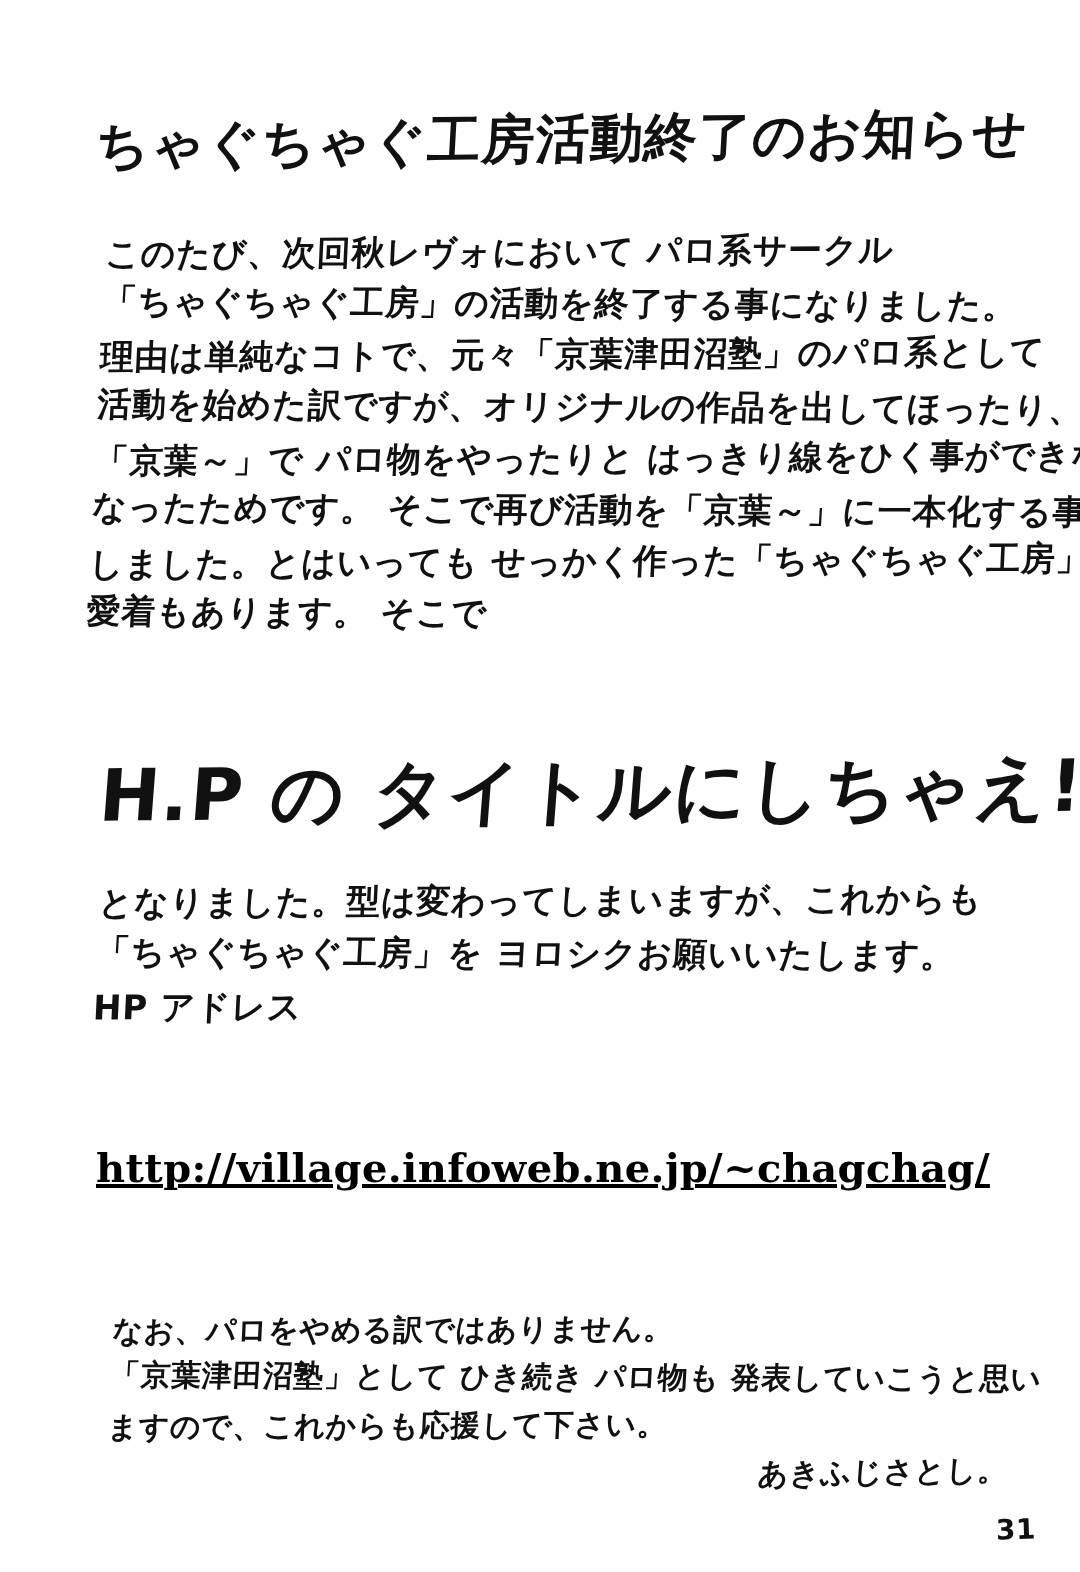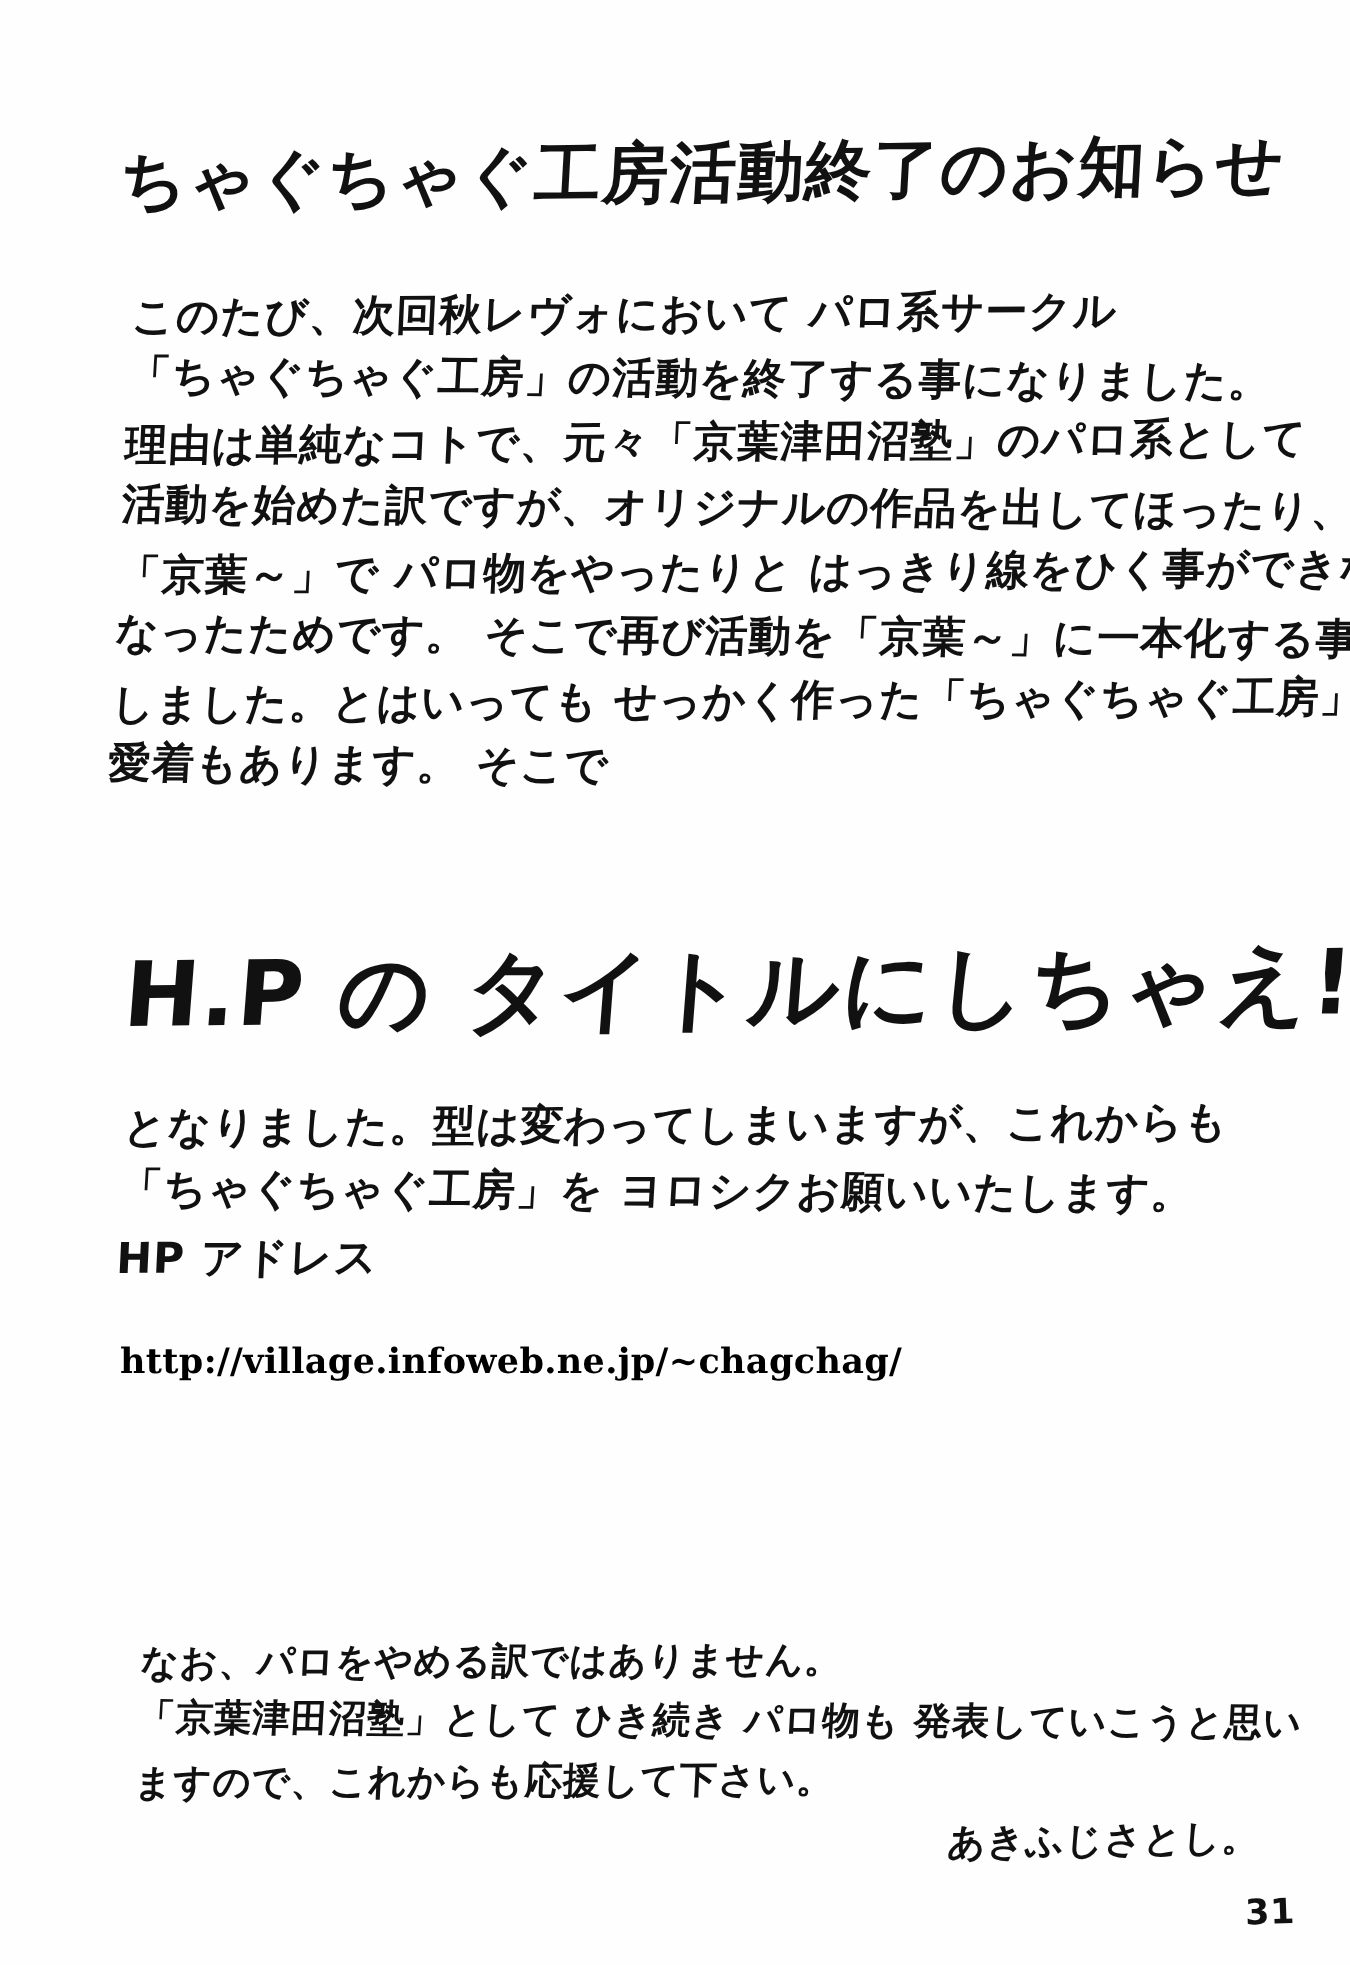--- a/index.html
+++ b/index.html
@@ -82,27 +82,28 @@
   .body-block2 .ln {
     display: block;
     white-space: nowrap;
   }
   .body-block2 .ln:nth-child(odd)  { transform: rotate(-0.3deg); }
   .body-block2 .ln:nth-child(even) { transform: rotate(0.25deg); }
 
   .url {
     position: absolute;
     left: 96px;
-    top: 1072px;
+    top: 1144px;
     width: 940px;
     font-family: "DejaVu Serif", serif;
     font-weight: bold;
-    font-size: 28px;
+    font-size: 40px;
     letter-spacing: 0.01em;
     white-space: nowrap;
+    text-decoration: underline;
   }
 
   .footer-block {
     position: absolute;
     left: 110px;
     top: 1305px;
     width: 900px;
     font-size: 30px;
     line-height: 1.6;
     font-weight: bold;

